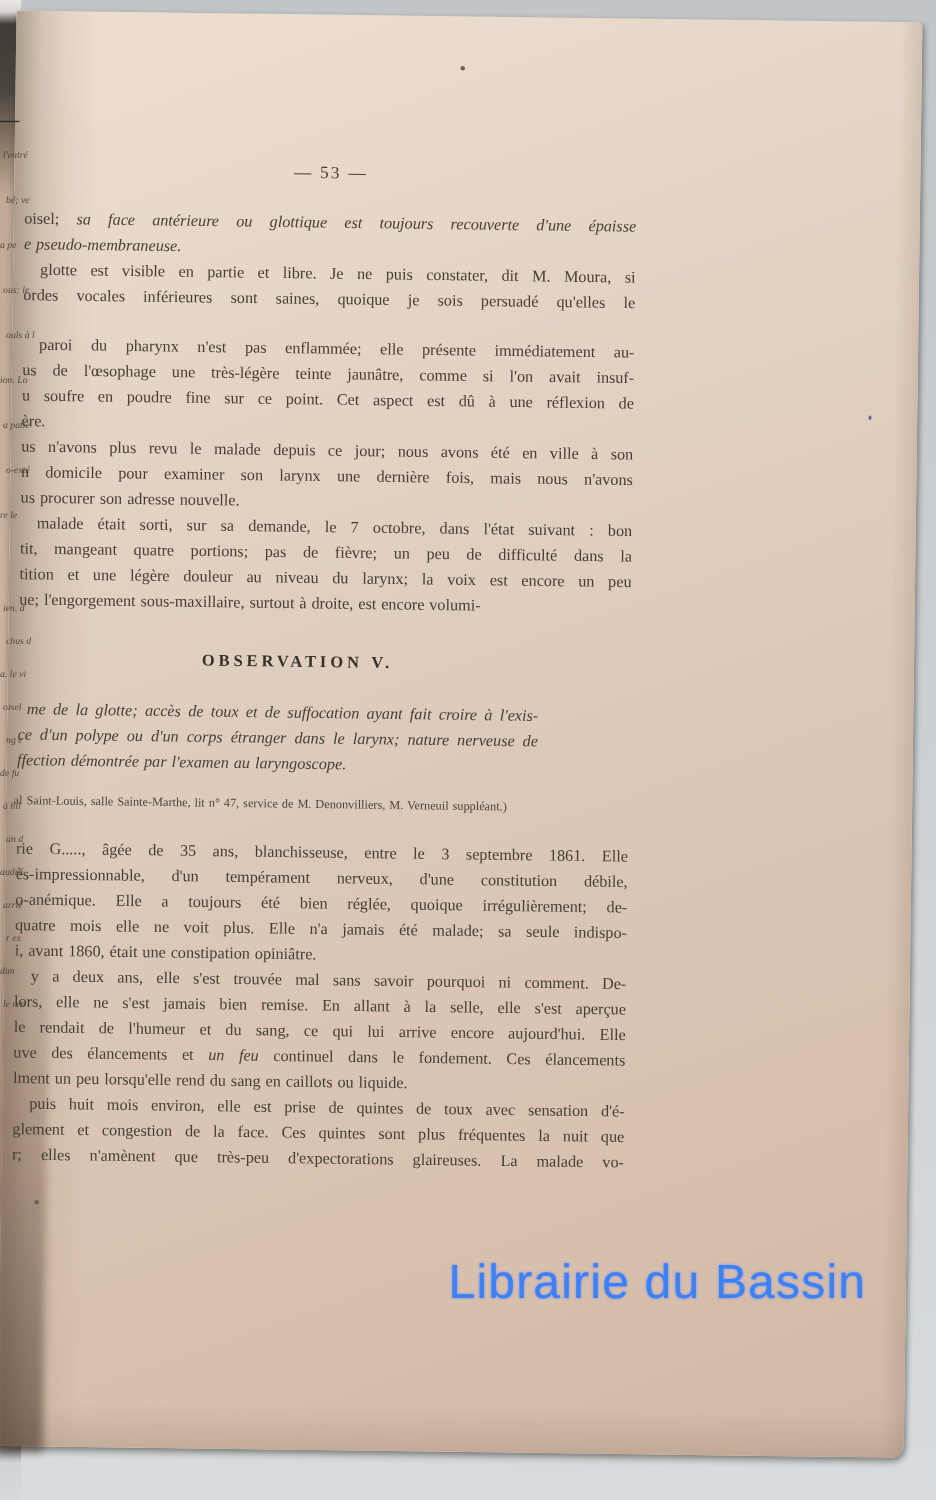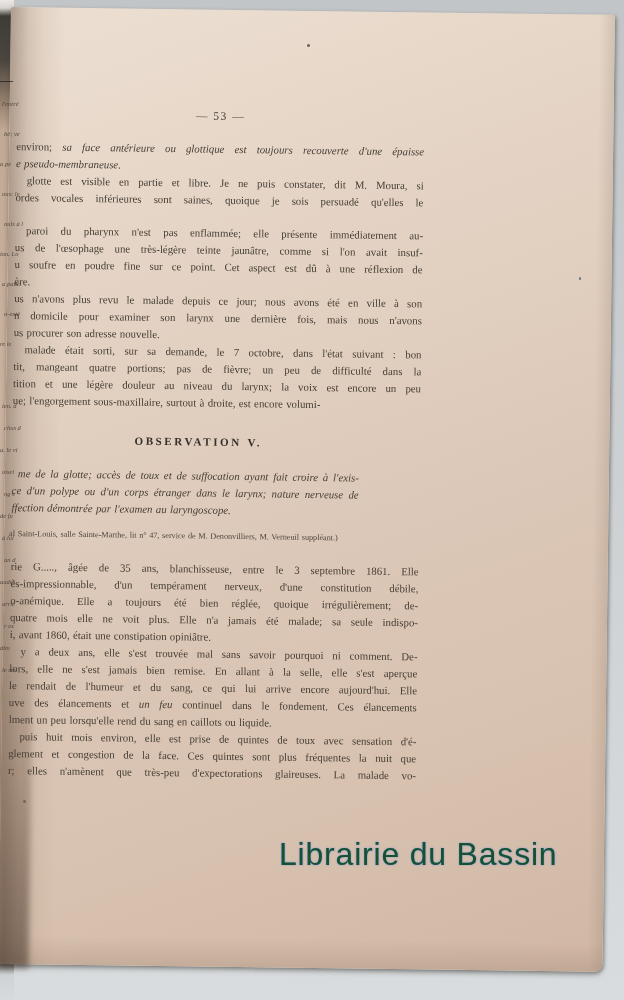--- a/index.html
+++ b/index.html
@@ -81,21 +81,21 @@
 </head>
 <body>
 
 <div class="left-strip"></div>
 
 <div class="page">
   <div class="gutter-deep"></div>
   <div class="pageno">— 53 —</div>
   <div class="textcol">
       <div class="block">
-        <div class="line"><span>environ; </span><span class="it">sa face antérieure ou glottique est toujours recouverte d'une épaisse</span></div>
+        <div class="line"><span>oisel; </span><span class="it">sa face antérieure ou glottique est toujours recouverte d'une épaisse</span></div>
         <div class="line end"><span class="it">e pseudo-membraneuse.</span></div>
       </div>
       <div class="block">
         <div class="line ind"><span>glotte est visible en partie et libre. Je ne puis constater, dit M. Moura, si</span></div>
         <div class="line"><span>ordes vocales inférieures sont saines, quoique je sois persuadé qu'elles le</span></div>
       </div>
       <div class="block gap">
         <div class="line ind"><span>paroi du pharynx n'est pas enflammée; elle présente immédiatement au-</span></div>
         <div class="line"><span>us de l'œsophage une très-légère teinte jaunâtre, comme si l'on avait insuf-</span></div>
         <div class="line"><span>u soufre en poudre fine sur ce point. Cet aspect est dû à une réflexion de</span></div>
@@ -164,13 +164,13 @@
     <span class="frag" style="top: 600px; left: 2px;">arriè</span>
     <span class="frag" style="top: 622px; left: 4px;">r ex</span>
     <span class="frag" style="top: 644px; left: 0px;">dim</span>
     <span class="frag" style="top: 666px; left: 2px;">le ren</span>
   </div>
 
 <div class="speck s1"></div>
 <div class="speck s2"></div>
 <div class="speck s3"></div>
 
-<div class="watermark" style="color: #14532d;">Librairie du Bassin</div>
+<div class="watermark" style="color: #3b82f6; margin-left: 20px;">Librairie du Bassin</div>
 
 </body></html>

